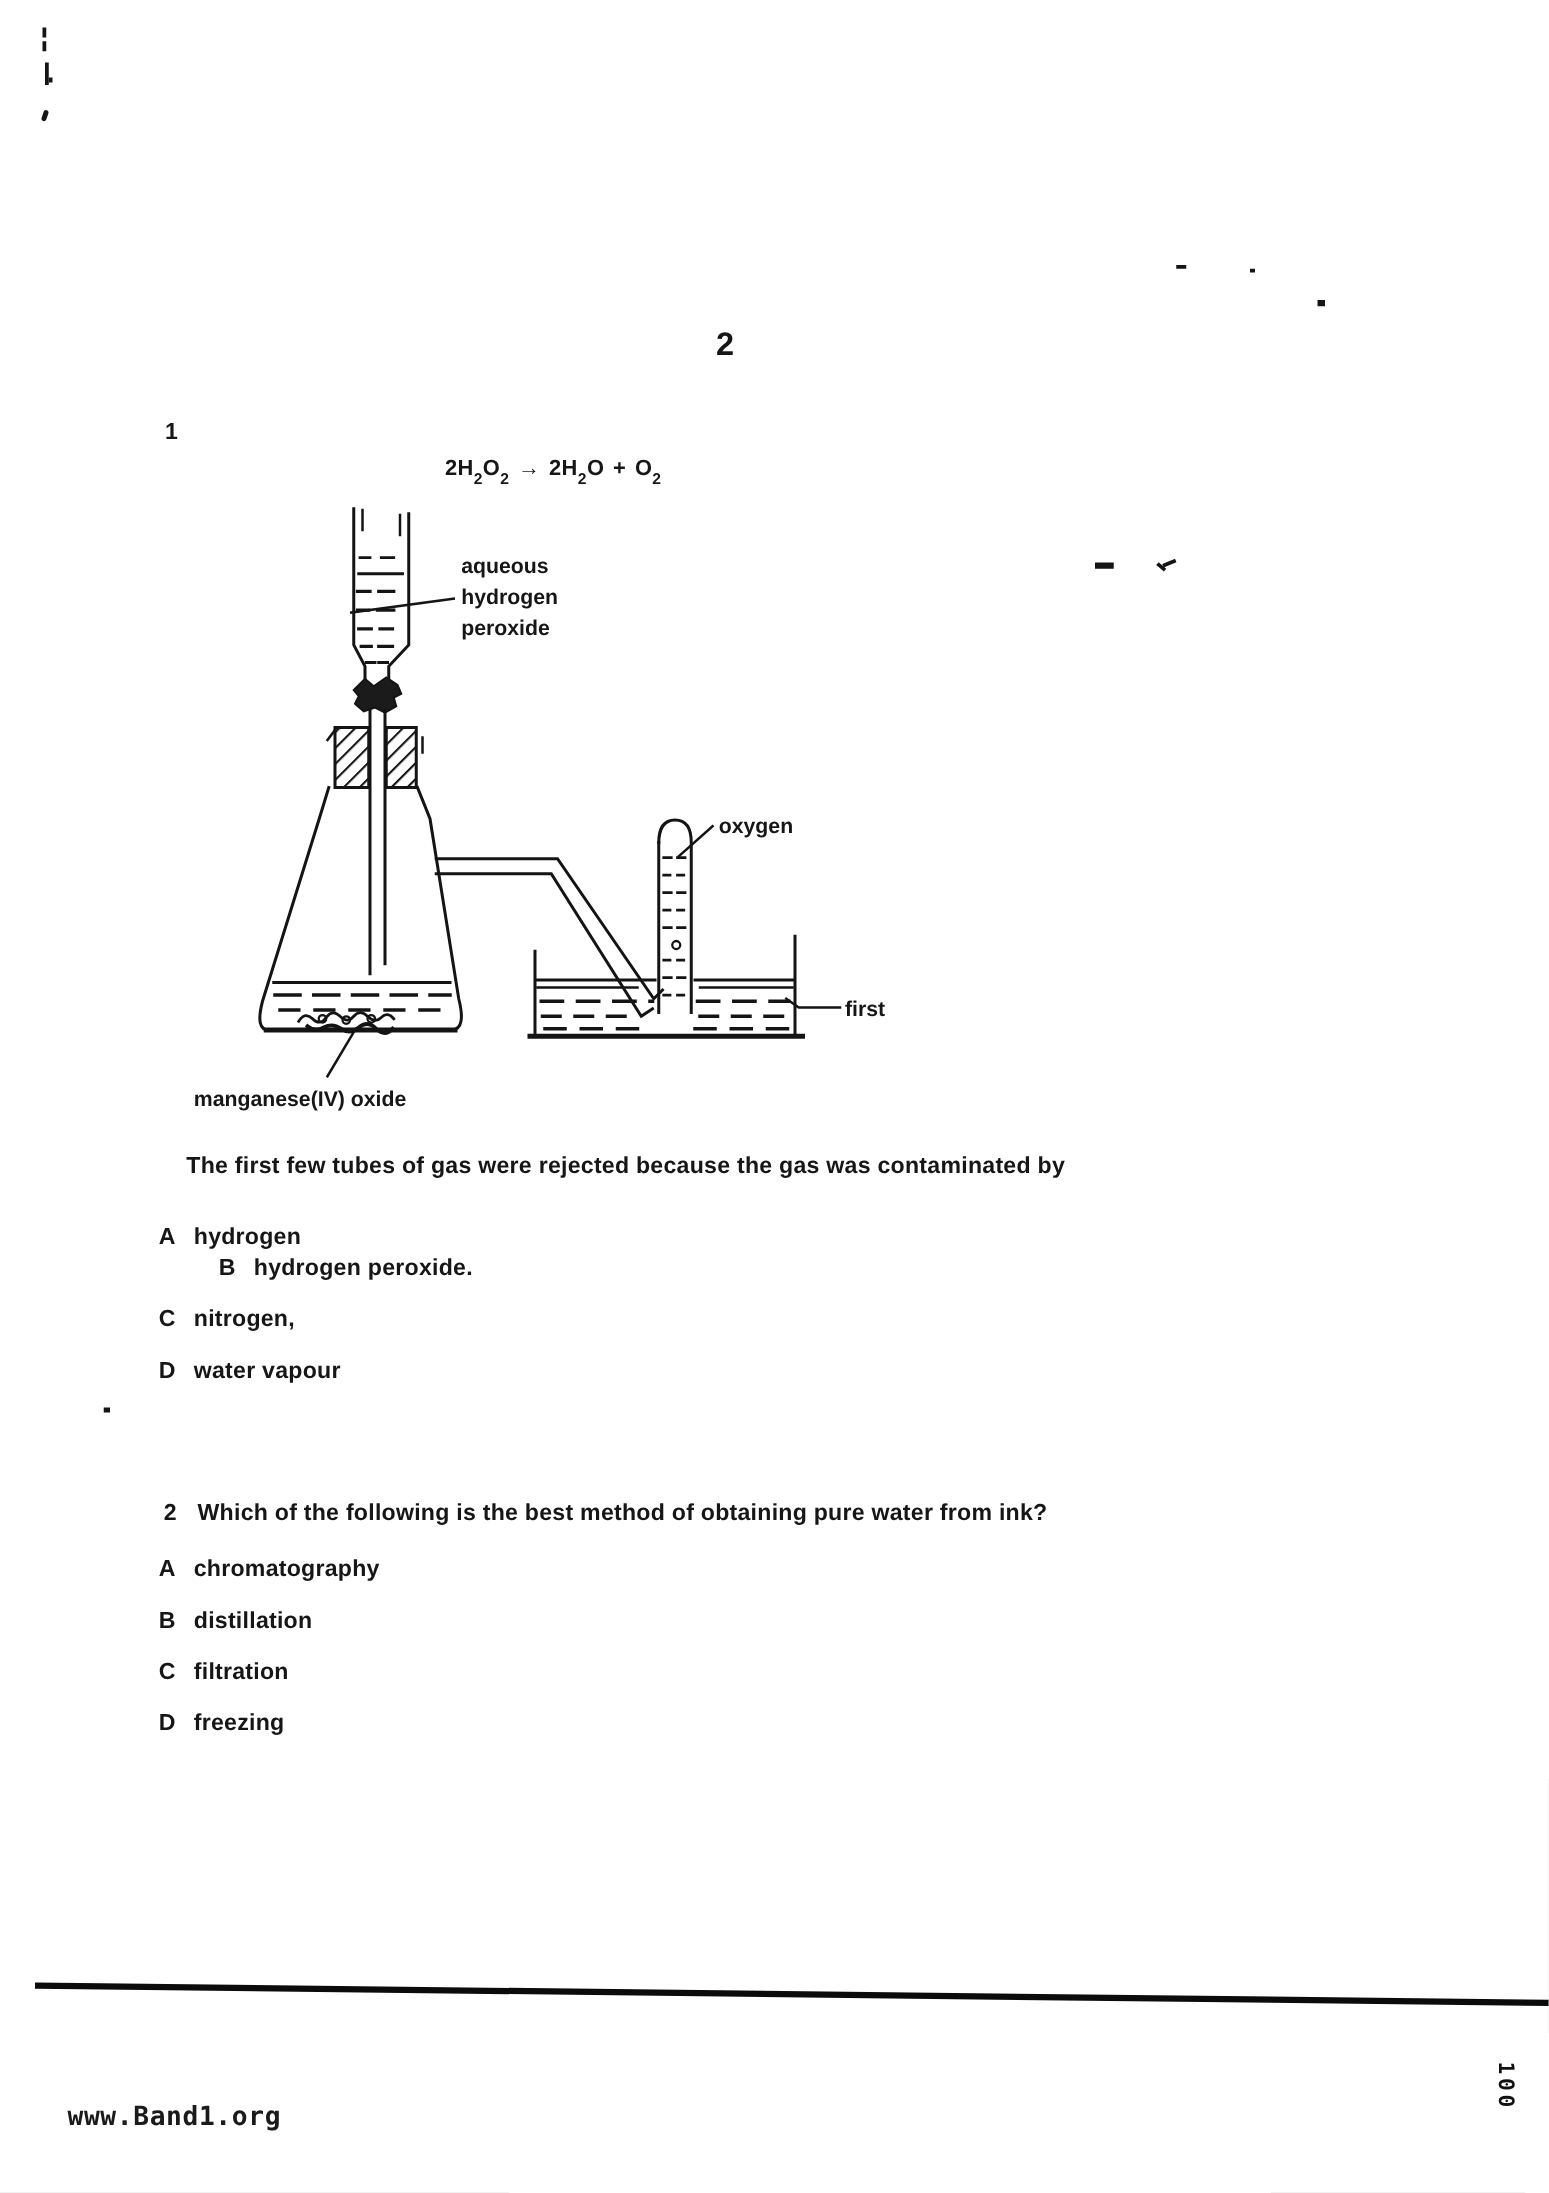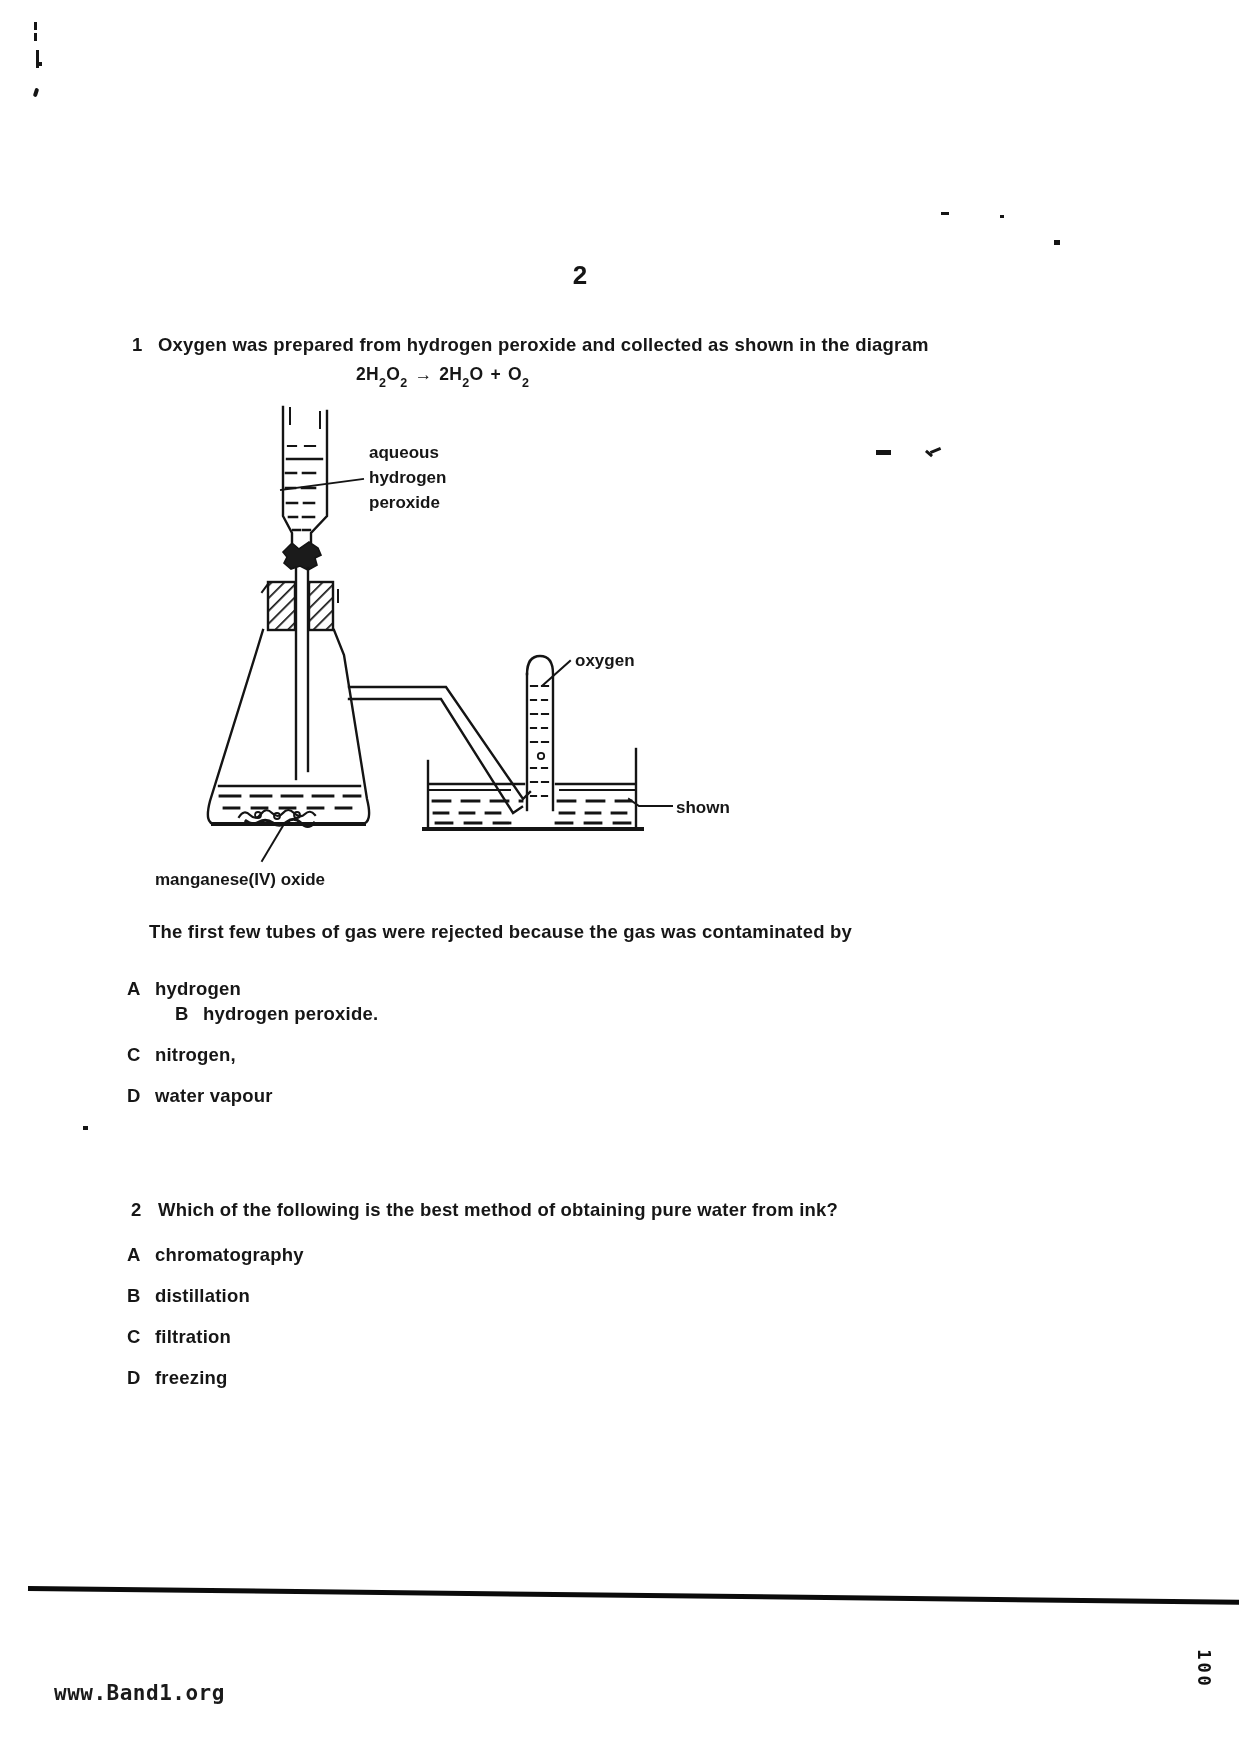--- a/index.html
+++ b/index.html
@@ -41,21 +41,20 @@
 
   <div class="artifact" style="left:876px;top:450px;width:15px;height:5px;"></div>
   <div class="artifact" style="left:925px;top:452px;width:8px;height:3px;transform:rotate(40deg);"></div>
   <div class="artifact" style="left:930px;top:449px;width:11px;height:3px;transform:rotate(-22deg);"></div>
 
   <div class="artifact" style="left:83px;top:1126px;width:5px;height:4px;"></div>
 
   <div class="t pagenum">2</div>
 
   <div class="t q" style="left:132px;top:334px;">1</div>
-  <div class="t q" style="left:158px;top:334px;">Oxygen was prepared from hydrogen peroxide and collected as shown in the diagram</div>
 
   <div class="t equation" style="left:356px;top:364px;"><span>2H</span><sub>2</sub><span>O</span><sub>2</sub><span class="sp">→</span><span>2H</span><sub>2</sub><span>O</span><span class="sp">+</span><span>O</span><sub>2</sub></div>
 
   <svg class="diagram" viewBox="130 395 620 515">
     <defs>
       <pattern id="hatch" width="9" height="9" patternTransform="rotate(45)" patternUnits="userSpaceOnUse">
         <rect width="9" height="9" fill="#ffffff"></rect>
         <line x1="0" y1="0" x2="0" y2="9" stroke="#141414" stroke-width="3.4"></line>
       </pattern>
     </defs>
@@ -146,21 +145,21 @@
       <path d="M262,861 L284,824" stroke-width="2"></path>
     </g>
   </svg>
 
   <div class="t dlabel" style="left:369px;top:440px;">
     <div>aqueous</div>
     <div>hydrogen</div>
     <div>peroxide</div>
   </div>
   <div class="t dlabel" style="left:575px;top:648px;text-align:right;">oxygen</div>
-  <div class="t dlabel" style="left:676px;top:795px;">shown</div>
+  <div class="t dlabel" style="left:676px;top:795px;">first</div>
   <div class="t dlabel" style="left:155px;top:867px;">manganese(IV) oxide</div>
 
   <div class="t q" style="left:149px;top:921px;">The first few tubes of gas were rejected because the gas was contaminated by</div>
 
   <div class="t q opt" style="left:127px;top:963px;margin-top:15px;"><span class="letter">A</span><span>hydrogen</span></div>
   <div class="t q opt" style="left:127px;top:1003px;margin-left:48px;"><span class="letter">B</span><span>hydrogen peroxide.</span></div>
   <div class="t q opt" style="left:127px;top:1044px;"><span class="letter">C</span><span>nitrogen,</span></div>
   <div class="t q opt" style="left:127px;top:1085px;"><span class="letter">D</span><span>water vapour</span></div>
 
   <div class="t q" style="left:131px;top:1199px;">2</div>

